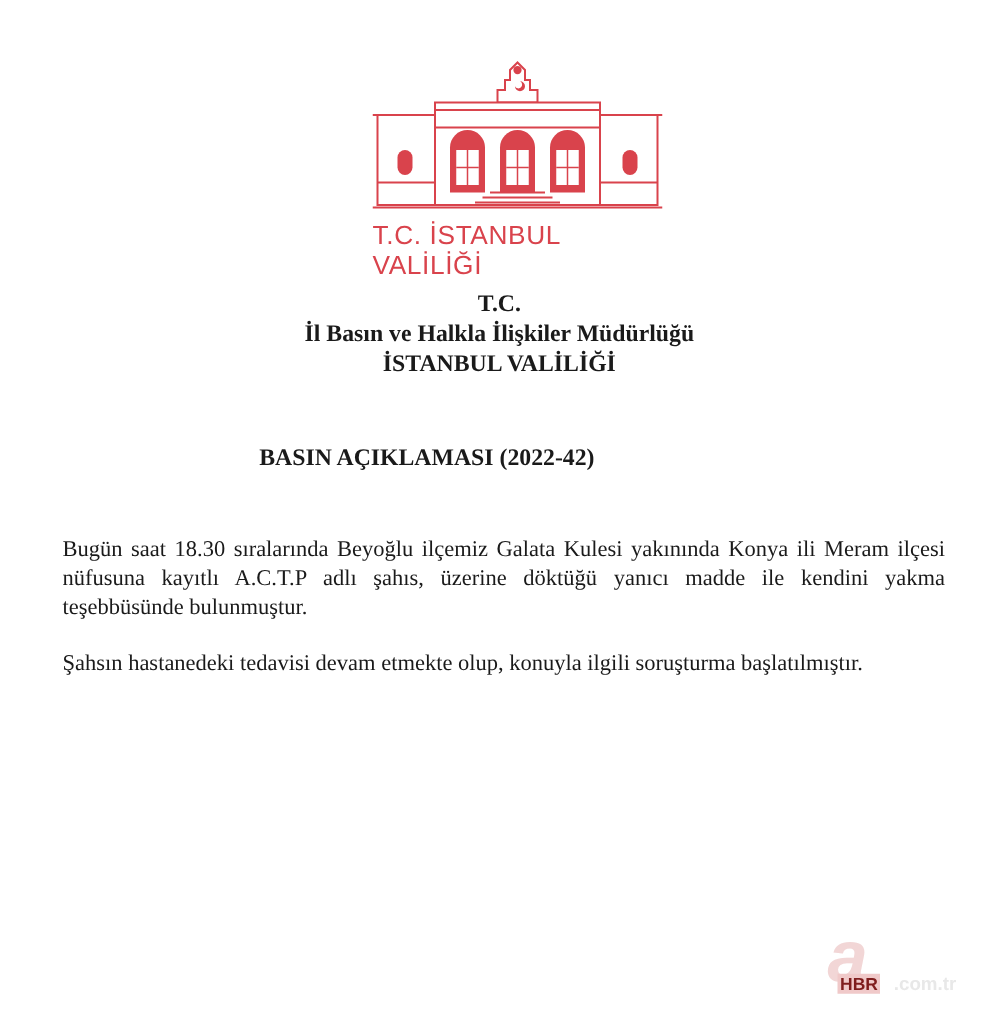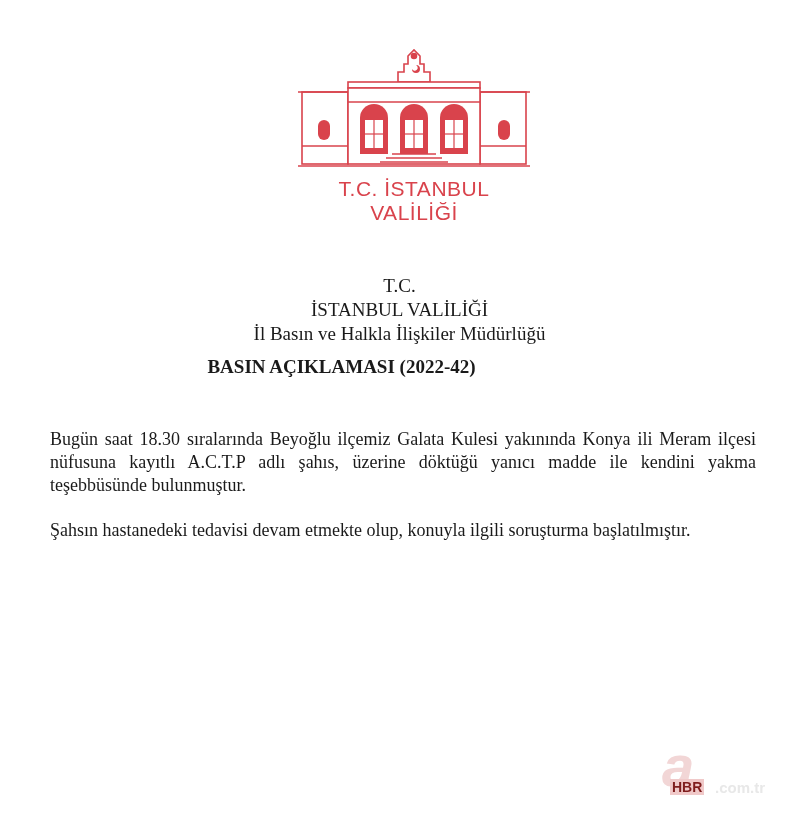--- a/index.html
+++ b/index.html
@@ -1,20 +1,20 @@
 <!DOCTYPE html>
 <html><head>
   <meta charset="utf-8">
   <style>
     html, body { margin: 0; padding: 0; background: #ffffff; }
     body { width: 799px; height: 815px; position: relative; overflow: hidden; font-family: "Liberation Serif", "DejaVu Serif", serif; color: #1a1a1a; }
     .logo { position: absolute; left: 298px; top: 42px; width: 232px; height: 165px; }
     .logo svg { display: block; }
-    .logo-text { position: absolute; left: 0; top: 135px; width: 232px; text-align: center; font-family: "Liberation Sans", "DejaVu Sans", sans-serif; font-size: 21px; color: #d9434c; letter-spacing: 0.5px; }
-    .header { position: absolute; left: 0; top: 232px; width: 799px; text-align: center; font-weight: normal; font-size: 19px; line-height: 24px; margin-top: 42px; }
+    .logo-text { position: absolute; left: 0; top: 135px; width: 232px; text-align: left; font-family: "Liberation Sans", "DejaVu Sans", sans-serif; font-size: 21px; color: #d9434c; letter-spacing: 0.5px; }
+    .header { position: absolute; left: 0; top: 232px; width: 799px; text-align: center; font-weight: bold; font-size: 19px; line-height: 24px; }
     .title { position: absolute; left: 0; top: 356px; width: 683px; text-align: center; font-weight: bold; font-size: 19px; }
     .body { position: absolute; left: 50px; top: 428px; width: 706px; font-size: 18px; line-height: 23px; }
     .body p { margin: 0 0 22px 0; text-align: justify; }
     .body p.last { text-align: left; }
     .watermark { position: absolute; left: 652px; top: 742px; width: 140px; height: 62px; }
     .wm-a { position: absolute; left: 10px; top: -10px; font-family: "Liberation Sans", sans-serif; font-weight: bold; font-style: italic; font-size: 58px; color: #f2d6d6; }
     .wm-hbr { position: absolute; left: 18px; top: 37px; background: #f0c9c9; color: #7f1d1d; font-family: "Liberation Sans", sans-serif; font-weight: bold; font-size: 14px; padding: 0 2px; }
     .wm-com { position: absolute; left: 63px; top: 37px; color: #e8e8e8; font-family: "Liberation Sans", sans-serif; font-weight: bold; font-size: 15px; }
   </style>
 </head>
@@ -64,22 +64,22 @@
     <line x1="94" y1="112" x2="138" y2="112"></line>
     <line x1="88" y1="116" x2="144" y2="116"></line>
     <line x1="82" y1="120" x2="150" y2="120"></line>
     <line x1="0" y1="124" x2="232" y2="124"></line>
   </svg>
   <div class="logo-text">T.C. İSTANBUL VALİLİĞİ</div>
 </div>
 
 <div class="header">
   <div>T.C.</div>
+  <div>İl Basın ve Halkla İlişkiler Müdürlüğü</div>
   <div>İSTANBUL VALİLİĞİ</div>
-  <div>İl Basın ve Halkla İlişkiler Müdürlüğü</div>
 </div>
 
 <div class="title">BASIN AÇIKLAMASI (2022-42)</div>
 
 <div class="body">
   <p>Bugün saat 18.30 sıralarında Beyoğlu ilçemiz Galata Kulesi yakınında Konya ili Meram ilçesi nüfusuna kayıtlı A.C.T.P adlı şahıs, üzerine döktüğü yanıcı madde ile kendini yakma teşebbüsünde bulunmuştur.</p>
   <p>Şahsın hastanedeki tedavisi devam etmekte olup, konuyla ilgili soruşturma başlatılmıştır.</p>
 </div>
 
 <div class="watermark">

